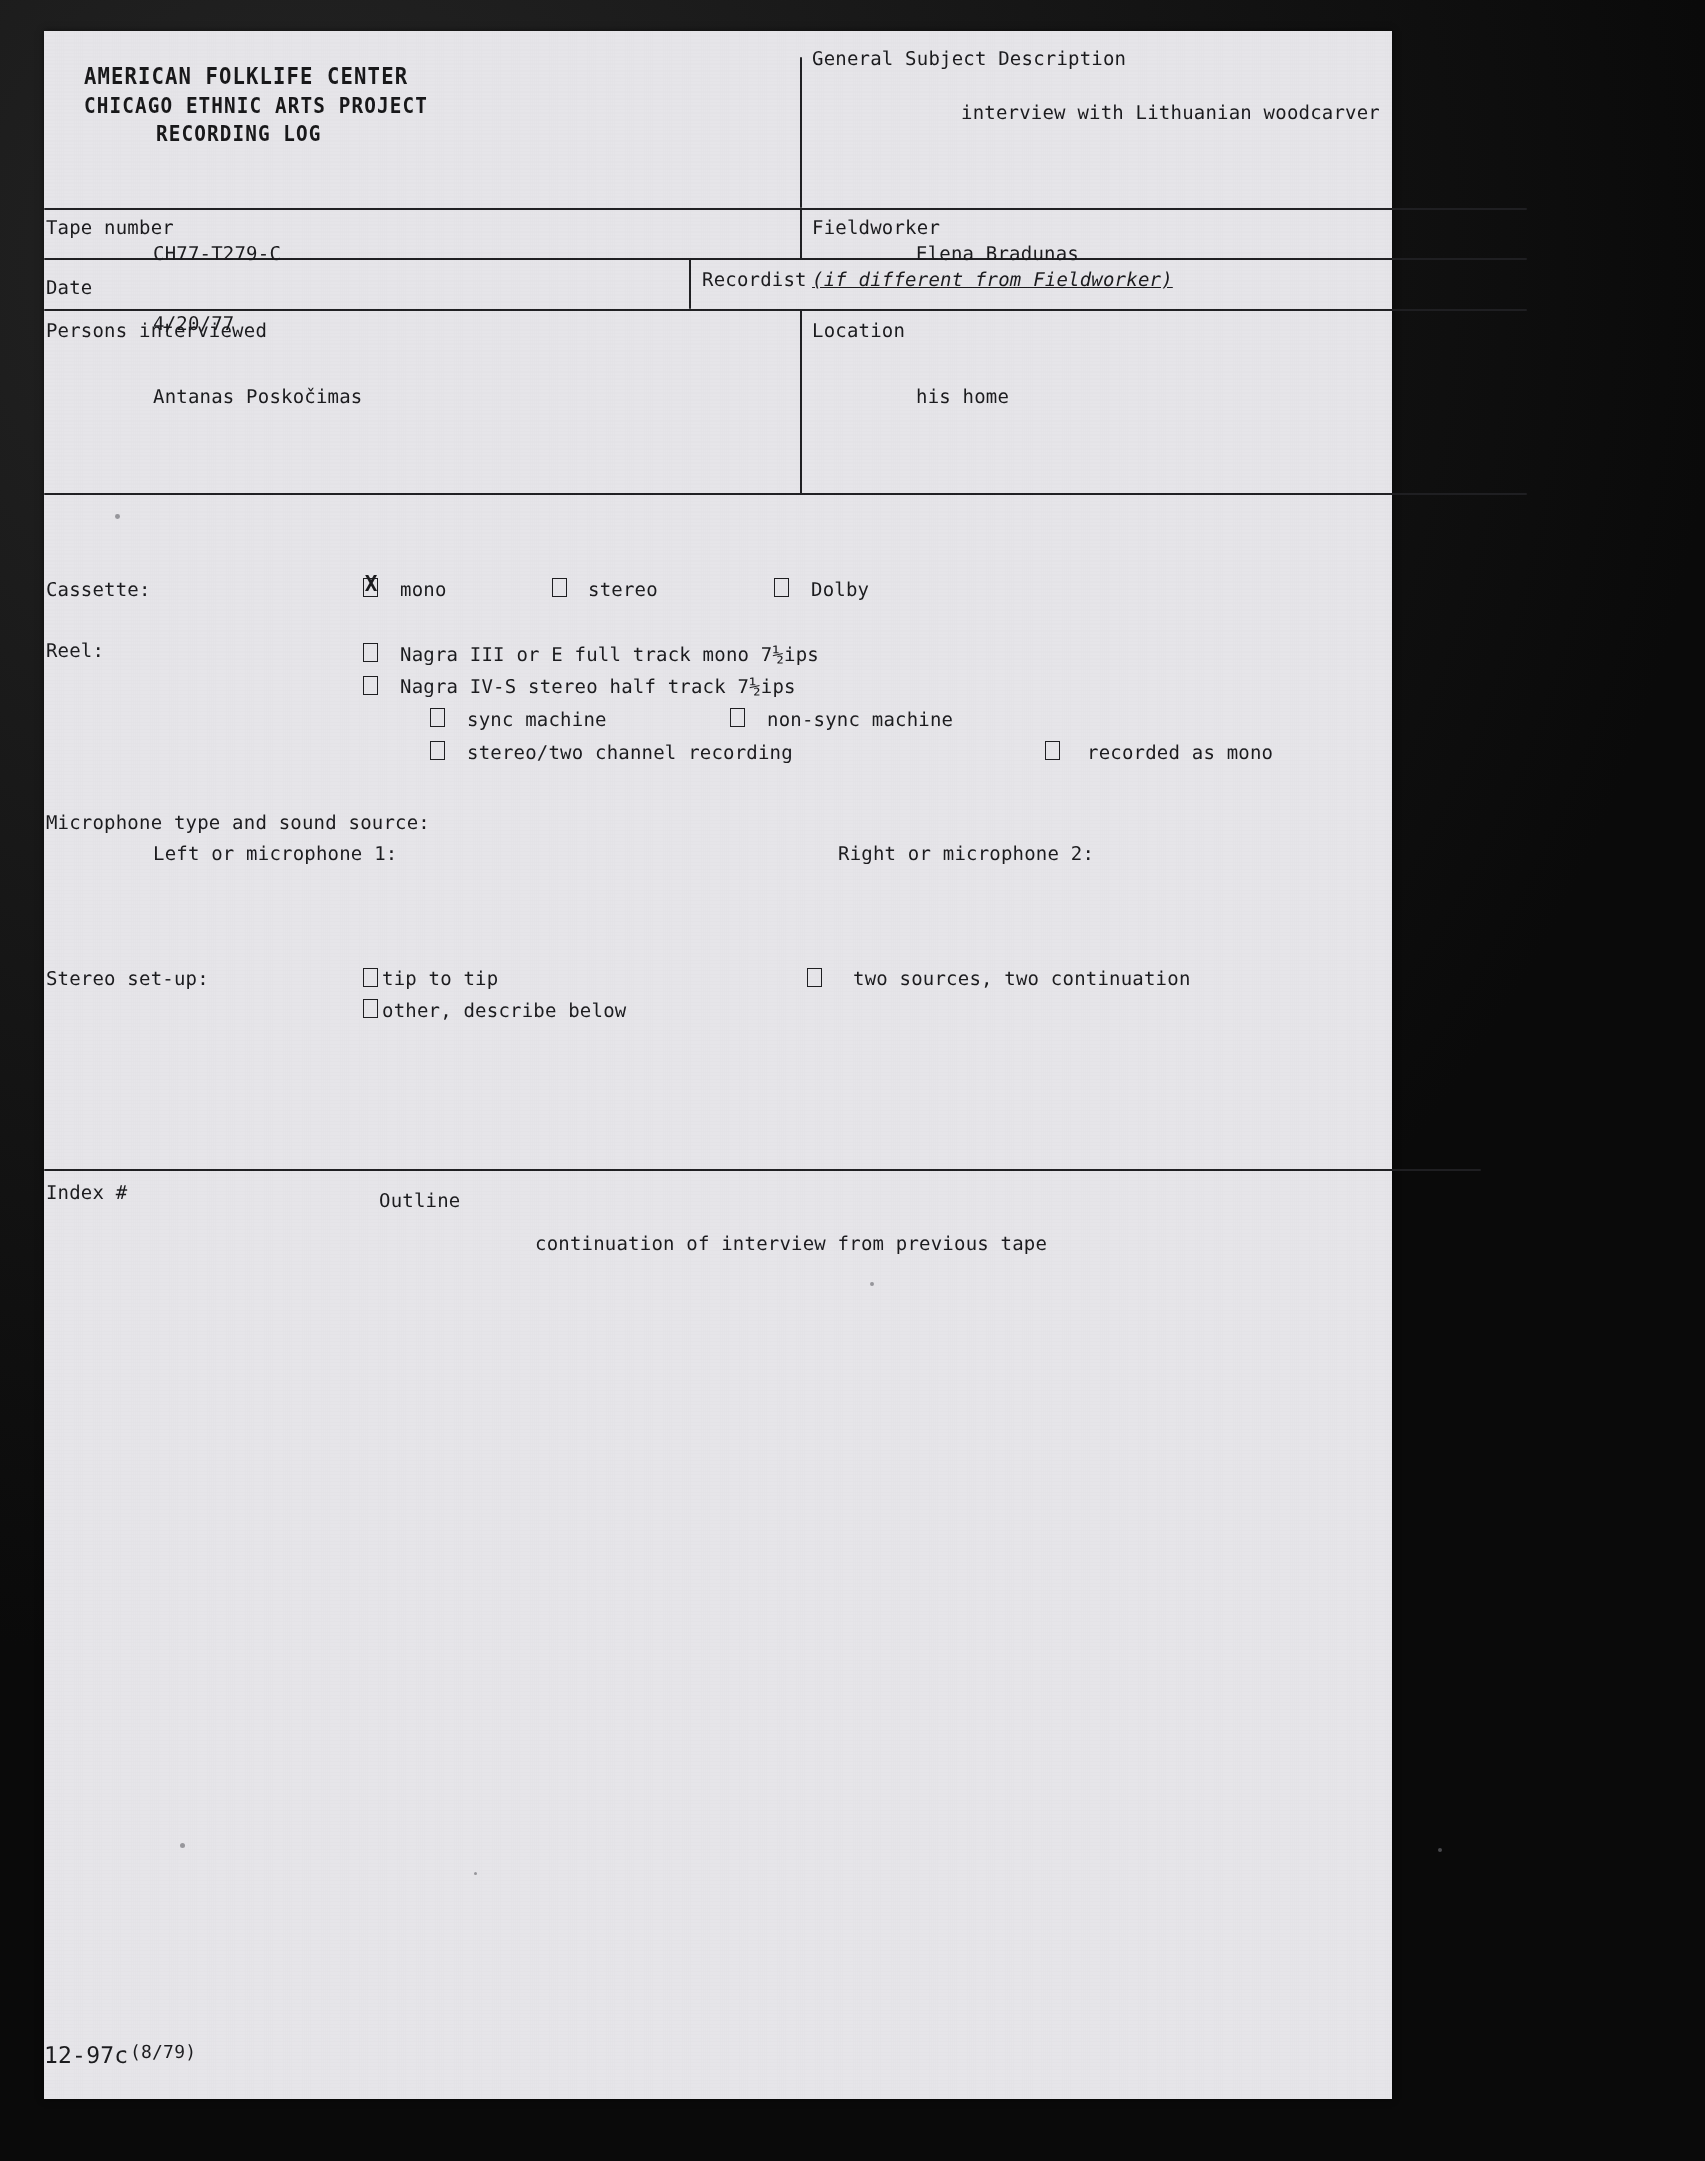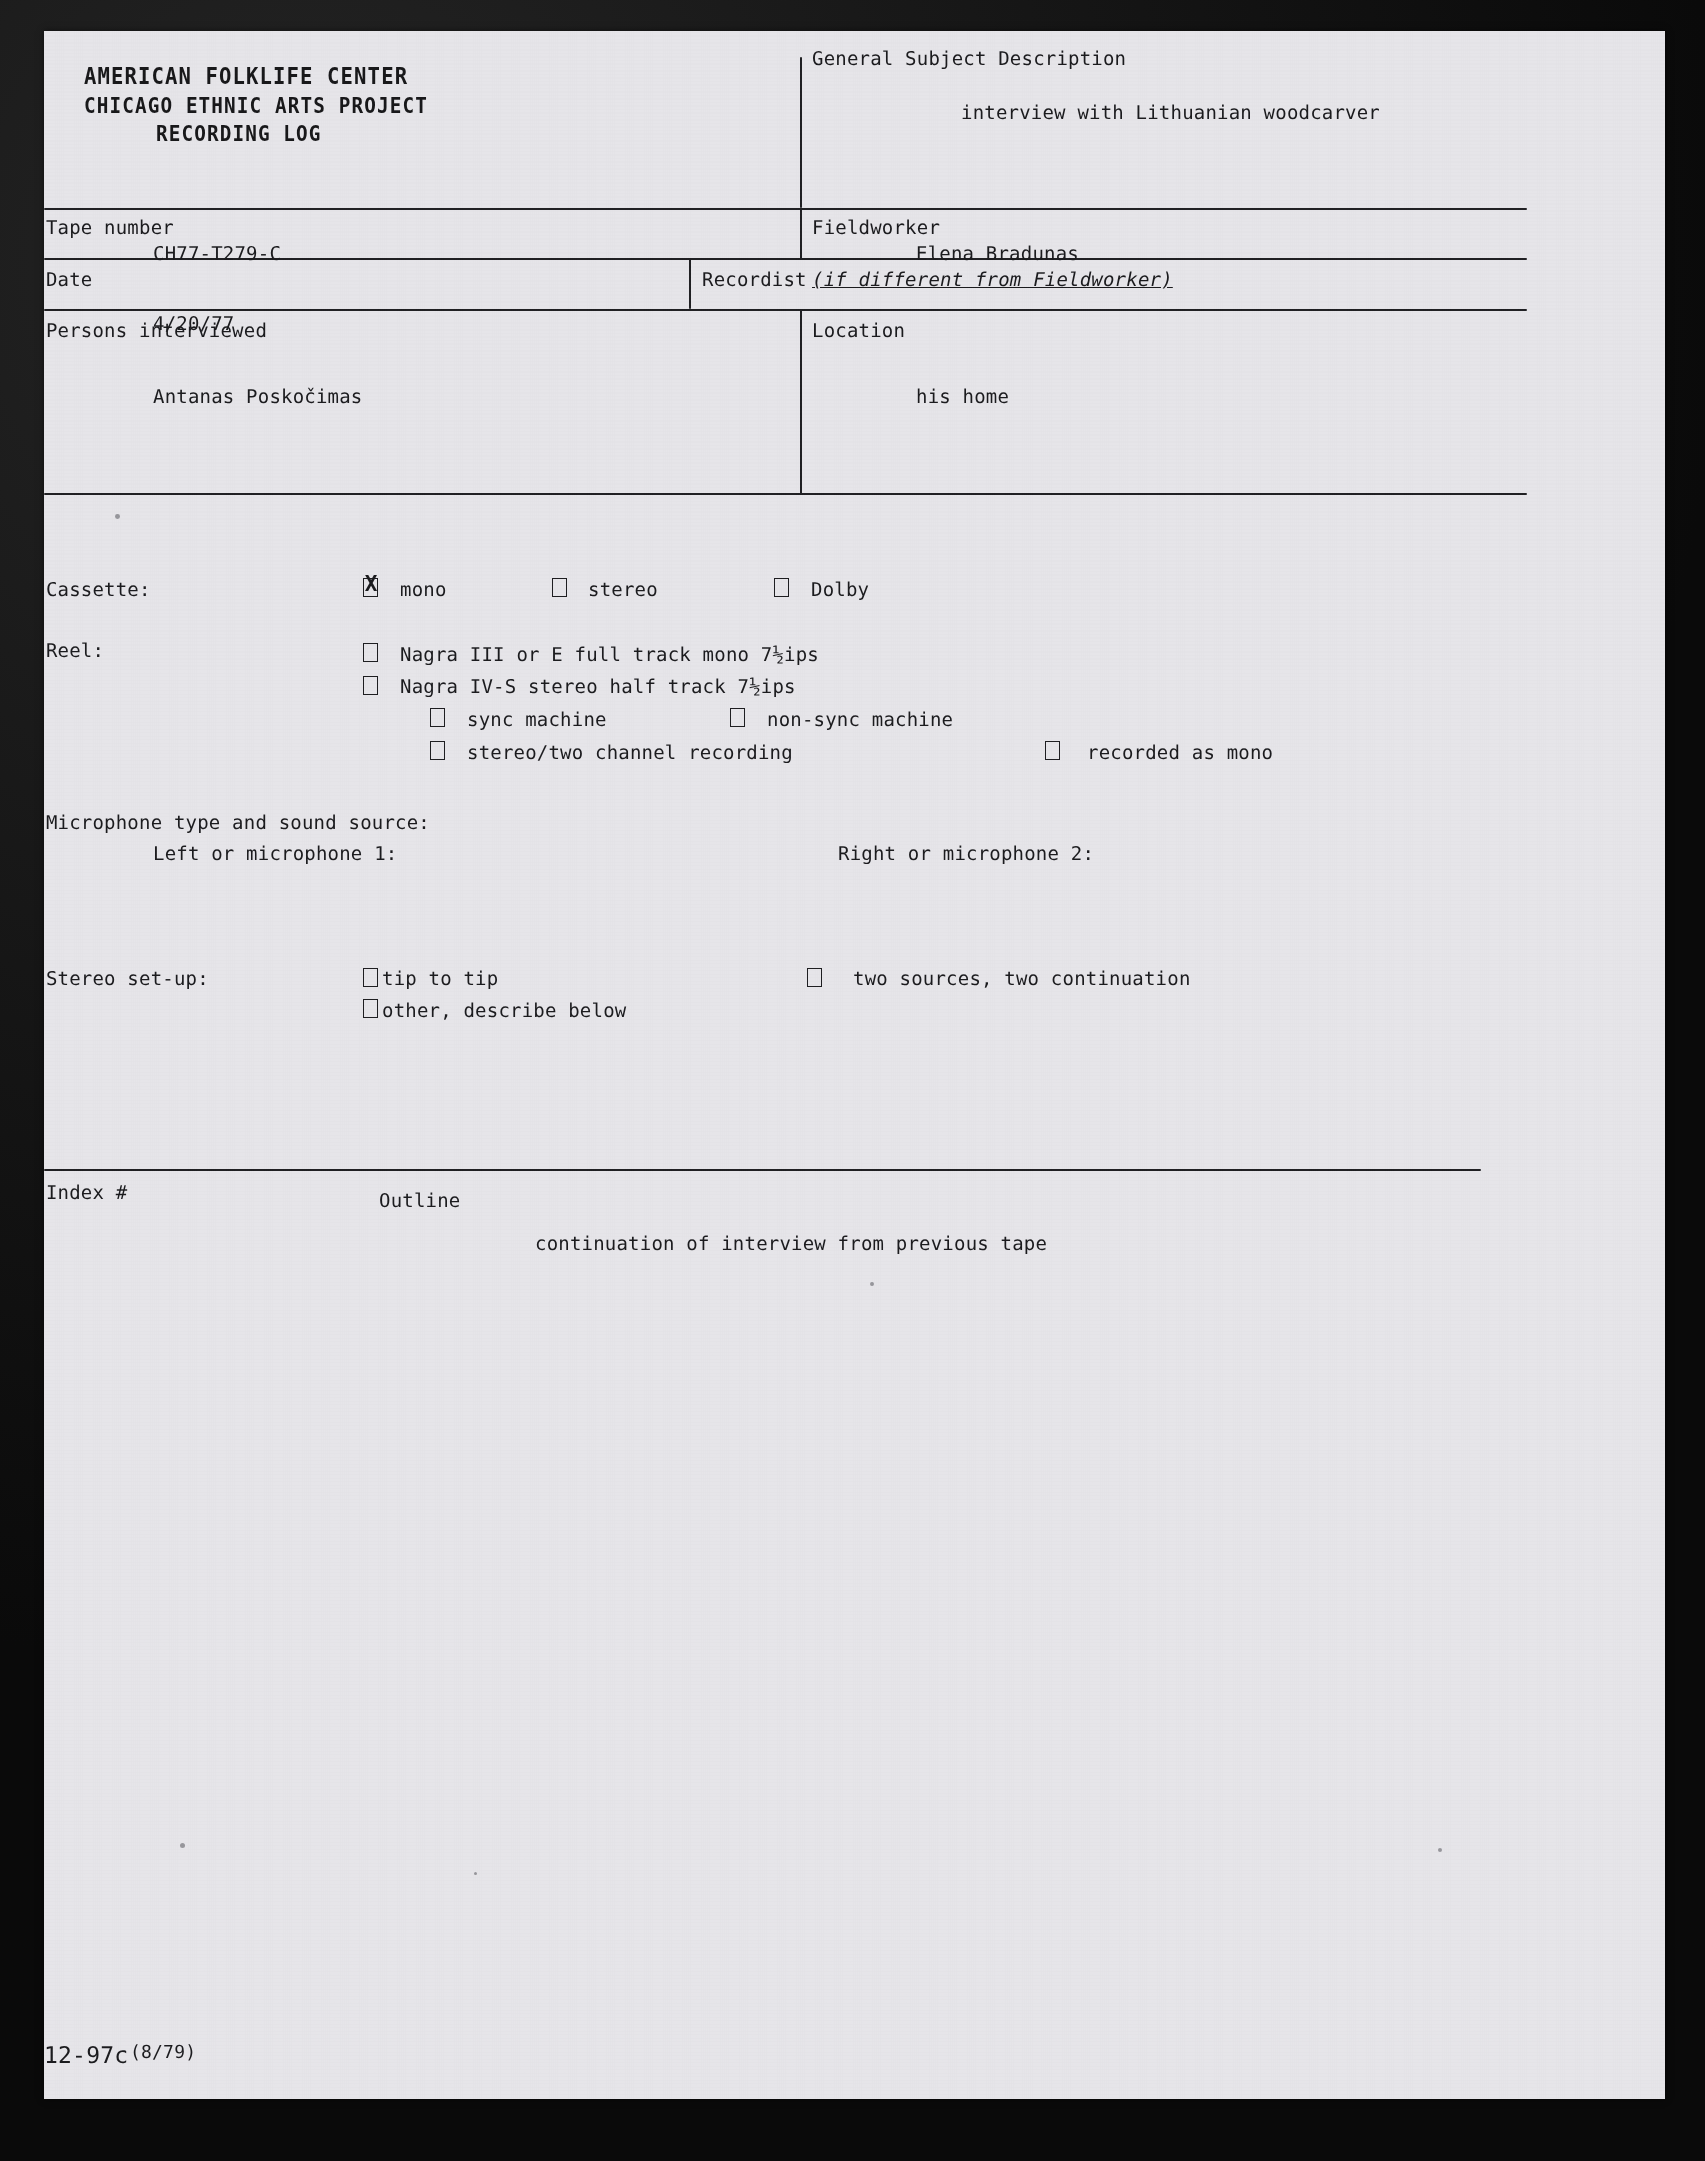--- a/index.html
+++ b/index.html
@@ -23,21 +23,21 @@
     background:
       radial-gradient(circle at 18% 12%, #242424 0%, #0a0a0a 60%),
       #111111;
   }
 
   
   #paper {
     position: absolute;
     left: 44px;
     top: 31px;
-    width: 1621px;
+    width: 1348px;
     height: 2068px;
     background: #e6e5e9;
     box-shadow: 0 0 6.7px rgba(0,0,0,0.55);
   }
   #paper::after {
     
     content: "";
     position: absolute;
     left: 0; top: 0; right: 0; bottom: 0;
     pointer-events: none;
@@ -140,21 +140,21 @@
   <div class="hrule" style="left:0px; top:278px; width:1483px;"></div>
   <div class="hrule" style="left:0px; top:462px; width:1483px;"></div>
   <div class="hrule" style="left:0px; top:1138px; width:1437px;"></div>
 
   <div class="tw" style="left:1.9px; top:188px;">Tape number</div>
   <div class="tw" style="left:109px; top:214px;">CH77-T279-C</div>
 
   <div class="tw" style="left:768px; top:188px;">Fieldworker</div>
   <div class="tw" style="left:872px; top:214px;">Elena Bradunas</div>
 
-  <div class="tw" style="left:1.9px; top:240px;">Date</div>
+  <div class="tw" style="left:1.9px; top:248px;">Date</div>
   <div class="tw" style="left:109px; top:284px;">4/20/77</div>
 
   <div class="tw" style="left:658px; top:240px;">Recordist</div>
   <div class="tw ital" style="left:768px; top:240px;">(if different from Fieldworker)</div>
   <div class="tw" style="left:872px; top:266px;"></div>
 
   <div class="tw" style="left:1.9px; top:291px;">Persons interviewed</div>
   <div class="tw" style="left:109px; top:357px;">Antanas Poskočimas</div>
 
   <div class="tw" style="left:768px; top:291px;">Location</div>

